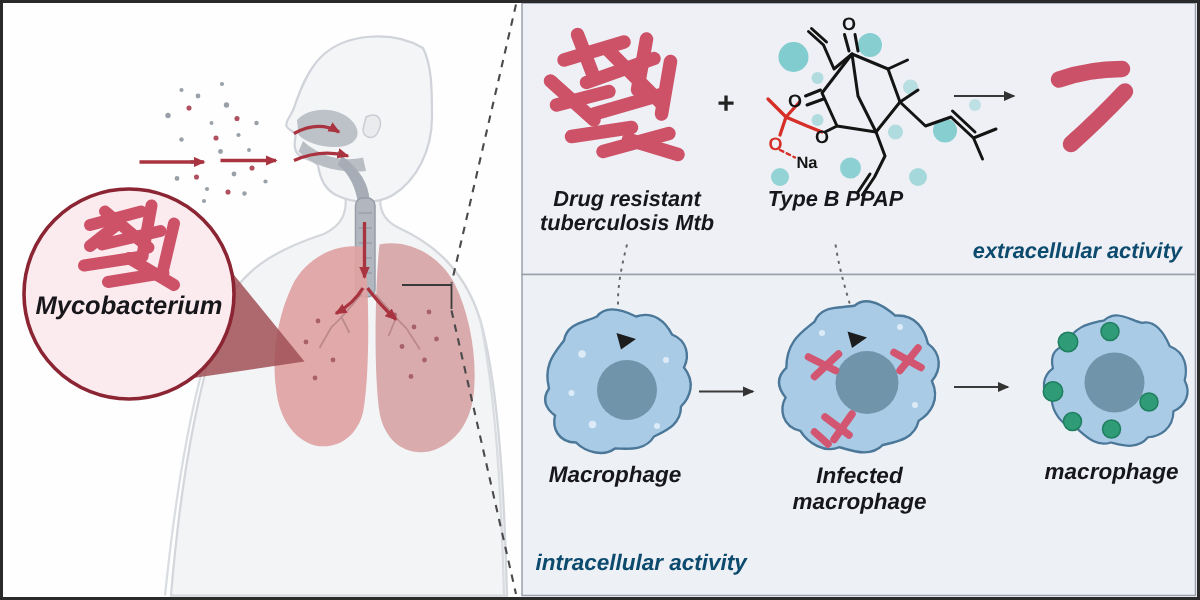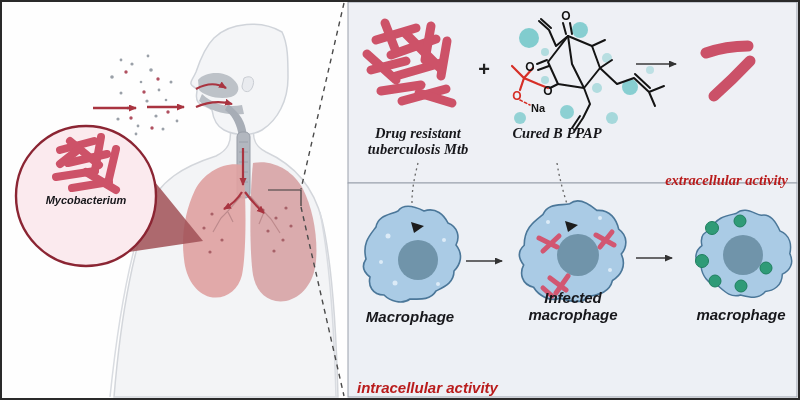--- a/index.html
+++ b/index.html
@@ -7,24 +7,24 @@
     position:relative; width:800px; height:400px; overflow:hidden;
     background:#fdfdfd;
     font-family:"Liberation Sans", sans-serif;
   }
   #gfx { position:absolute; left:0; top:0; }
   .lbl {
     position:absolute; font-weight:bold; font-style:italic;
     color:#17171b; text-align:center; white-space:nowrap; line-height:1.13;
   }
   .center { transform:translateX(-50%); }
-  .lbl-sm   { font-size:11px; }
-  .lbl-md   { font-size:14.5px;font-family:Liberation Serif, serif; }
+  .lbl-sm   { font-size:17px; }
+  .lbl-md   { font-size:14.5px; }
   .lbl-lg   { font-size:15px; }
-  .teal     { color:#b91c1c;margin-top:12px; }
+  .teal     { color:#0c4a6e; }
   .plus     { font-style:normal; font-size:20px; font-weight:bold; color:#222; }
 </style>
 </head>
 <body>
 
 <div id="stage">
 
 <svg id="gfx" width="800" height="400" viewBox="0 0 800 400">
   <defs>
     <marker id="ahRed" markerUnits="userSpaceOnUse" markerWidth="10" markerHeight="8" refX="7" refY="3.5" orient="auto">
@@ -260,28 +260,28 @@
 </div>
 
 <div class="lbl lbl-md center" style="left:418px; top:125px;">
   <div>Drug resistant</div>
   <div>tuberculosis Mtb</div>
 </div>
 
 <div class="lbl plus center" style="left:484px; top:58px;">+</div>
 
 <div class="lbl lbl-md center" style="left:557px; top:125px;">
-  <div>Cured B PPAP</div>
+  <div>Type B PPAP</div>
 </div>
 
 <div class="lbl lbl-md teal" style="right:12px; top:160px;">extracellular activity</div>
 
 <div class="lbl lbl-lg center" style="left:410px; top:309px;">Macrophage</div>
 
-<div class="lbl lbl-lg center" style="left:573px; top:290px;">
+<div class="lbl lbl-lg center" style="left:573px; top:310px;">
   <div>Infected</div>
   <div>macrophage</div>
 </div>
 
 <div class="lbl lbl-lg center" style="left:741px; top:307px;">
   <div>macrophage</div>
 </div>
 
 <div class="lbl lbl-lg teal" style="left:357px; top:368px;">intracellular activity</div>
 

